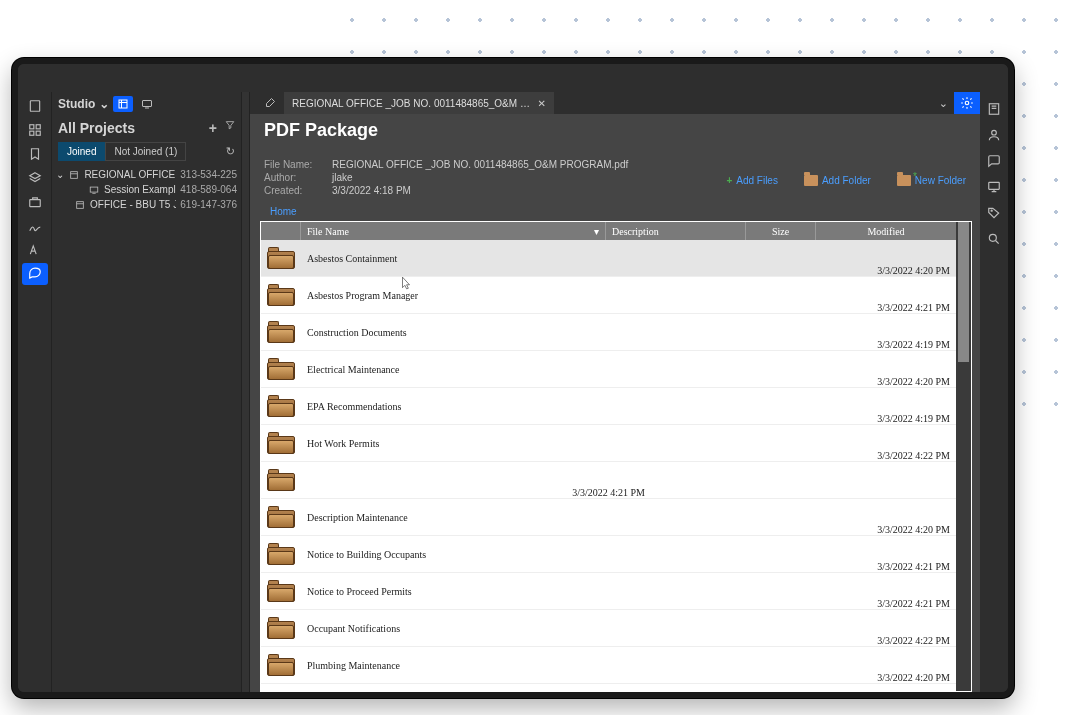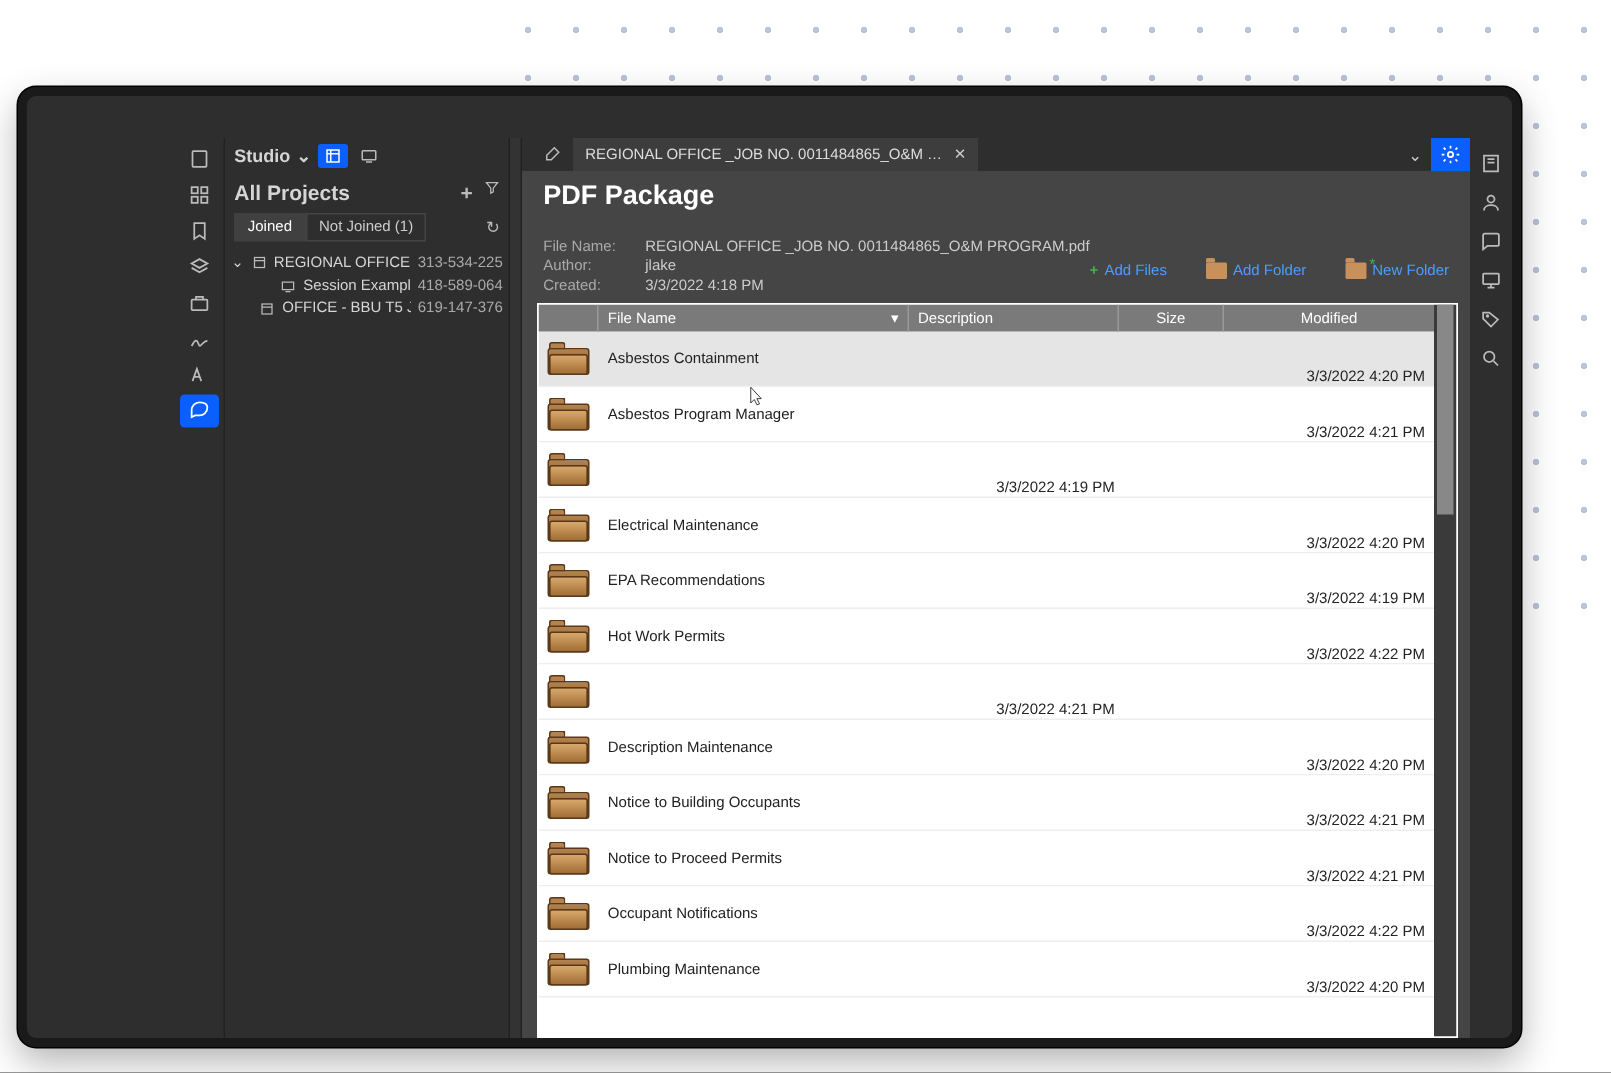--- a/index.html
+++ b/index.html
@@ -1,34 +1,34 @@
 <!DOCTYPE html>
 <html><head>
 <meta charset="utf-8">
 <style>
   * { box-sizing: border-box; margin: 0; padding: 0; }
   body { background: #fff; font-family: Arial, sans-serif; font-size: 11px; color: #ddd; width:1074px; height:715px; position:relative;}
   .dots { position:absolute; top:0; right:0; width:744px; height:410px; background-image: radial-gradient(circle, #0d3a78 2px, transparent 2px); background-size: 32px 32px; background-position: 6px 4px; opacity:0.3; z-index:0;}
   .window { position:absolute; left:12px; top:58px; width:1002px; height:640px; background:#1a1a1a; border-radius:12px; box-shadow:0 0 0 1px #000, 0 10px 25px rgba(0,0,0,0.3); overflow:hidden; z-index:1;}
-  .win-inner { position:absolute; inset:6px; background:#2e2e2e; border-radius:6px; display:flex; flex-direction:column; overflow:hidden;align-items:flex-end;}
+  .win-inner { position:absolute; inset:6px; background:#2e2e2e; border-radius:6px; display:flex; flex-direction:column; overflow:hidden;}
   .topbar { height:28px; background:#2e2e2e; }
   .main { flex:1; display:flex; min-height:0;}
   
   .rail { width:34px; background:#2e2e2e; border-right:1px solid #222; display:flex; flex-direction:column; align-items:center; padding-top:2px;}
   .rail .ic { width:26px; height:22px; margin:1px 0; display:flex; align-items:center; justify-content:center; color:#bbb; cursor:pointer; border-radius:3px;}
   .rail .ic.sel { background:#0b5fff; color:#fff;}
   
   .panel { width:190px; background:#2e2e2e; border-right:1px solid #222; display:flex; flex-direction:column; color:#d5d5d5;}
   .panel .dropdown { display:flex; align-items:center; padding:4px 6px; gap:4px; font-weight:bold; font-size:12px;}
   .panel .dropdown .badge { background:#0b5fff; padding:2px 4px; border-radius:2px; display:flex; align-items:center; justify-content:center;}
   .panel .row2 { display:flex; align-items:center; justify-content:space-between; padding:4px 6px; font-size:14px; font-weight:bold;}
   .panel .row2 .icons { display:flex; gap:8px; color:#bbb;}
   .panel .tabs { display:flex; align-items:center; padding:2px 6px; gap:0;}
   .panel .tab { font-size:10px; padding:3px 8px; color:#ccc; border:1px solid transparent; cursor:pointer;}
-  .panel .tab.active { background:#404040; color:#fff; }
+  .panel .tab.active { background:#0c4a6e; color:#fff; }
   .panel .tab:not(.active){ border-color:#444;}
   .panel .refresh { margin-left:auto; color:#bbb; cursor:pointer;}
   .panel .tree { flex:1; padding:4px 0; font-size:10px; overflow:auto;}
   .tree-row { display:flex; align-items:center; padding:2px 4px; white-space:nowrap; cursor:pointer; justify-content:space-between;}
   .tree-row .left { display:flex; align-items:center; gap:4px; overflow:hidden; text-overflow:ellipsis;}
   .tree-row.ind1 { padding-left:18px;}
   .tree-row.ind2 { padding-left:32px;}
   .tree-row .code {color:#aaa; margin-left:4px;}
   
   .ruler { width:8px; background:#333; border-right:1px solid #222;}
@@ -49,21 +49,21 @@
   .actions { margin-left:auto; display:flex; align-items:center; gap:26px; font-size:10px; padding-top:18px;}
   .actions a { color:#4a9eff; cursor:pointer; display:flex; align-items:center; gap:4px;}
   .actions .plus { color:#4caf50; font-weight:bold;}
   .folder-mini { width:14px; height:11px; background:#c8915c; position:relative; border-radius:1px;}
   .folder-mini::before { content:''; position:absolute; top:-3px; left:0; width:6px; height:3px; background:#c8915c; border-radius:1px 1px 0 0;}
   .folder-mini.new::after { content:'*'; position:absolute; right:-6px; top:-4px; color:#4caf50; font-size:10px;}
   .crumb { padding:4px 20px; font-size:10px;}
   .crumb a { color:#4a9eff; cursor:pointer;}
   
   .files-wrap { margin:0 8px 0 10px; background:#fff; flex:1; display:flex; border:1px solid #fff; position:relative; overflow:hidden;}
-  .files { flex:1; overflow-y:auto; }
+  .files { flex:1; overflow-y:auto;font-family:Liberation Serif, serif; }
   .fhead { display:flex; background:#7a7a7a; color:#fff; font-size:10px; position:sticky; top:0; height:18px; align-items:stretch;}
   .fhead > div { border-right:1px solid #999; display:flex; align-items:center; padding:0 6px;}
   .col-icon{ width:40px;}
   .col-name{ flex:1; position:relative;}
   .col-name .caret{ position:absolute; right:6px;}
   .col-desc{ width:140px;}
   .col-size{ width:70px; justify-content:center;}
   .col-mod{ width:140px; justify-content:center; border-right:none !important;}
   .frow { display:flex; align-items:center; border-bottom:1px solid #eee; background:#fff; color:#222; font-size:10px; height:37px; cursor:pointer;}
   .frow:hover, .frow.sel { background:#e5e5e5;}
@@ -270,20 +270,21 @@
                   <span>Add Folder</span>
                 </a>
            <a>
                   <span class="folder-mini new"></span>
                   <span>New Folder</span>
                 </a>
          </div>
        </div>
      </div>
 
+     <div class="crumb"><a>Home</a></div>
 
      <div class="files-wrap">
        <div class="files" id="files">
          <div class="fhead">
            <div class="col-icon"></div>
            <div class="col-name">
                   <span>File Name</span>
                   <span class="caret">▾</span>
                 </div>
            <div class="col-desc">Description</div>
@@ -320,20 +321,21 @@
                 <div class="col-mod">3/3/2022 4:21 PM</div>
               </div>
               <div class="frow">
                 <div class="col-icon">
                   <div class="folder-big">
                     <div class="tab"></div>
                     <div class="back"></div>
                     <div class="front"></div>
                   </div>
                 </div>
+                <div class="col-name">Construction Documents</div>
                 <div class="col-desc"></div>
                 <div class="col-size"></div>
                 <div class="col-mod">3/3/2022 4:19 PM</div>
               </div>
               <div class="frow">
                 <div class="col-icon">
                   <div class="folder-big">
                     <div class="tab"></div>
                     <div class="back"></div>
                     <div class="front"></div>

